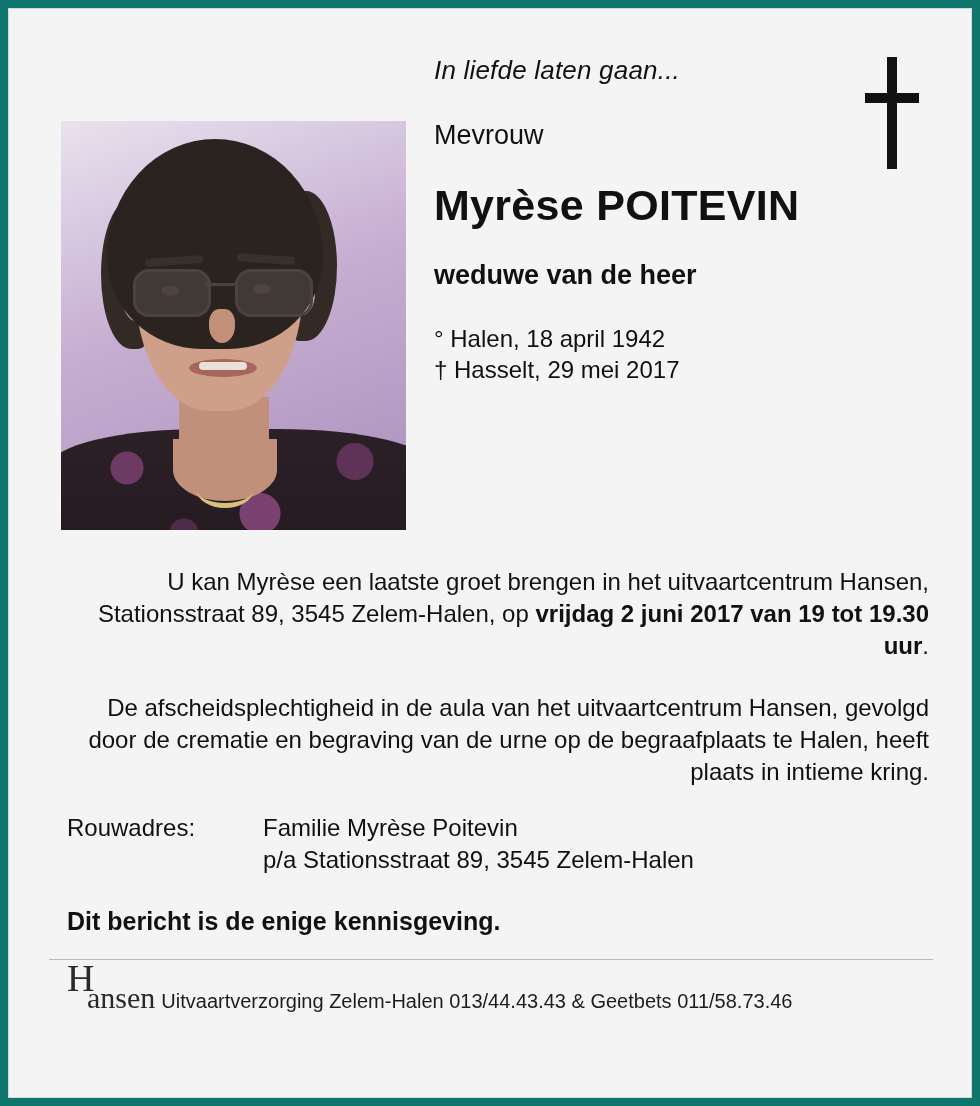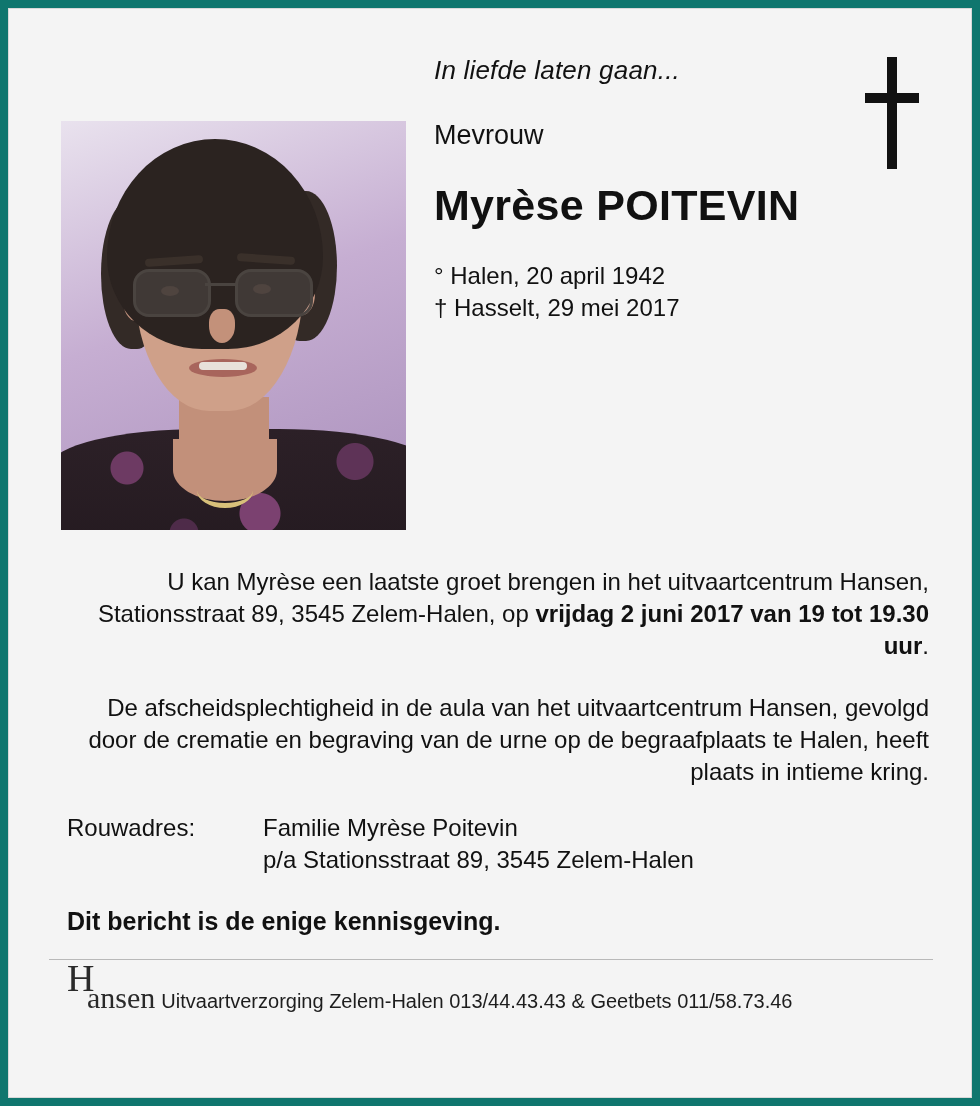--- a/index.html
+++ b/index.html
@@ -421,23 +421,24 @@
     <div class="cross">
       <div class="v"></div>
       <div class="h"></div>
     </div>
 
     <div class="rightcol">
       <div class="intro">In liefde laten gaan...</div>
       <div class="mevrouw">Mevrouw</div>
       <div class="name">Myrèse POITEVIN</div>
       <div class="spouse">
+        <div>weduwe van de heer</div>
       </div>
       <div class="dates">
-        <div>° Halen, 20 april 1942</div>
+        <div>° Halen, 18 april 1942</div>
         <div>† Hasselt, 29 mei 2017</div>
       </div>
     </div>
 
     <div class="body">
       <p class="para"><span>U kan Myrèse een laatste groet brengen in het uitvaartcentrum Hansen, Stationsstraat 89, 3545 Zelem-Halen, op </span><b>vrijdag 2 juni 2017 van 19 tot 19.30 uur</b><span>.</span></p>
       <p class="para">De afscheidsplechtigheid in de aula van het uitvaartcentrum Hansen, gevolgd door de crematie en begraving van de urne op de begraafplaats te Halen, heeft plaats in intieme kring.</p>
     </div>
 
     <div class="rouw">

